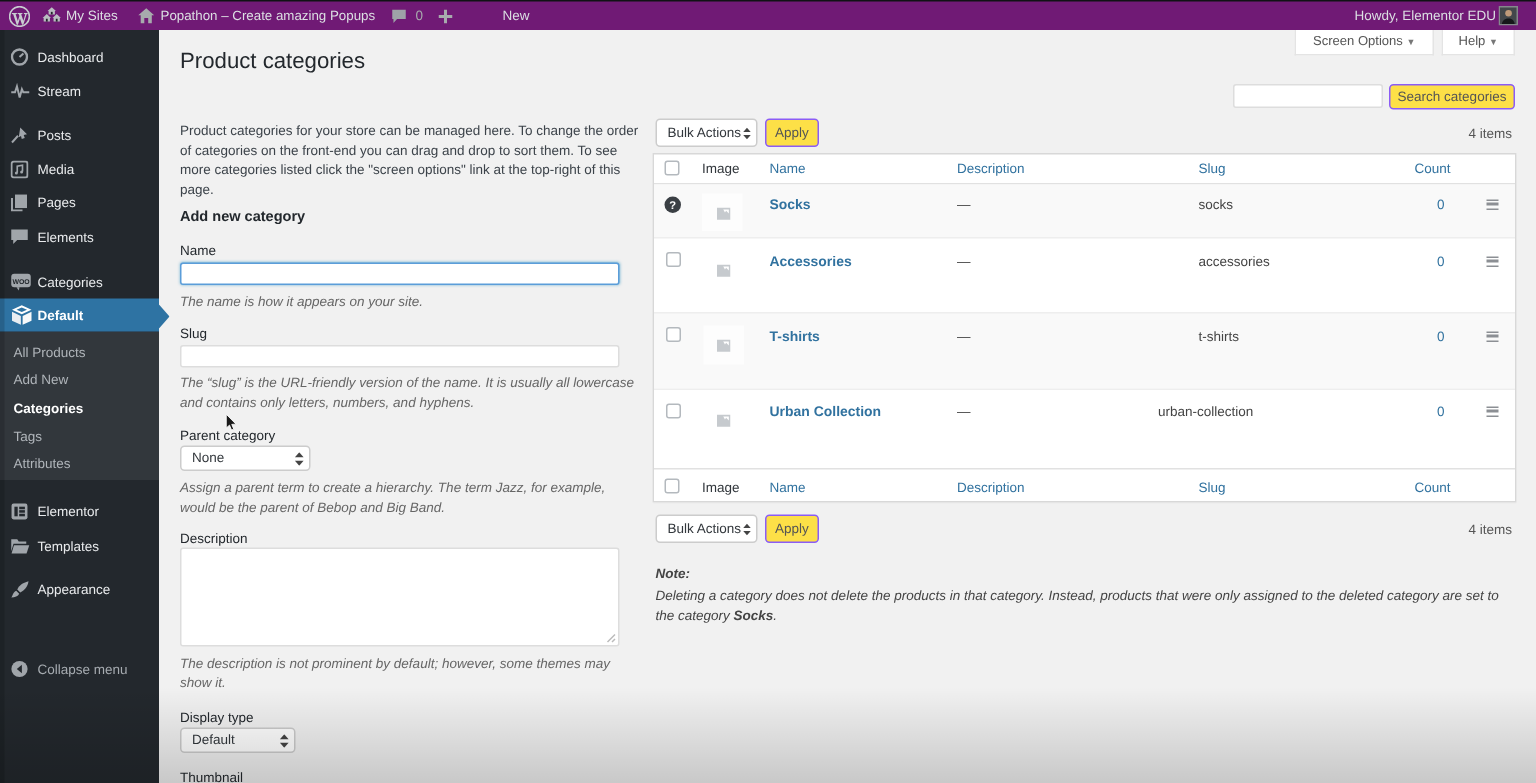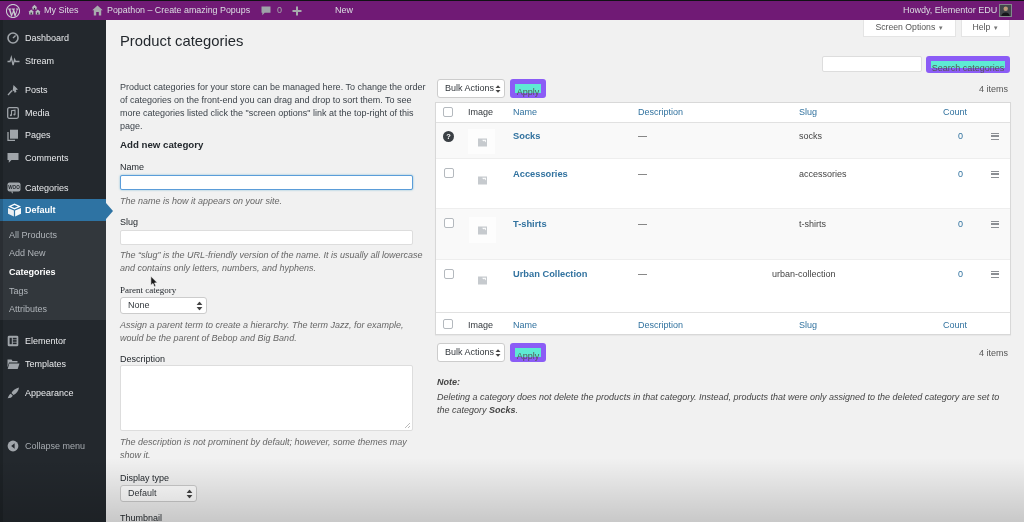--- a/index.html
+++ b/index.html
@@ -19,21 +19,21 @@
   .mi svg { position:absolute; left:7px; top:50%; transform:translateY(-50%); }
   .sub { position:absolute; left:9px; font-size:9px; color:#b0b5ba; white-space:nowrap; }
   #submenu-bg { left:0; width:106px; background:#32373c; }
 
   
   .txt { position:absolute; white-space:nowrap; color:#32373c; }
   .it { font-style:italic; color:#666; }
   .lbl8 { font-size:9px; color:#23282d; }
   .inp { position:absolute; background:#fff; border:1px solid #ddd; border-radius:2px; }
   .sel { position:absolute; background:#fff; border:1px solid #ccc; border-radius:3px; font-size:9px; color:#32373c; }
-  .btn { position:absolute; background:#5eead4; border:5px solid #8b5cf6; border-radius:3px; font-size:9px; color:#555; text-align:center; }
+  .btn { position:absolute; background:#fde047; border:1px solid #8b5cf6; border-radius:3px; font-size:9px; color:#555; text-align:center; }
   .blue { color:#31729f; }
   .updown { position:absolute; right:3px; top:50%; transform:translateY(-50%); }
   .cb { position:absolute; width:10px; height:10px; background:#fff; border:1px solid #b4b9be; border-radius:2px; }
   .pbox { position:absolute; width:27px; height:26px; background:#fdfdfd; }
   .burger { position:absolute; width:8px; height:6.5px; border-top:1.3px solid #8c8f94; border-bottom:1.3px solid #8c8f94; }
   .burger:after { content:""; position:absolute; left:0; top:1.45px; width:8px; height:1.3px; background:#8c8f94; }
 </style>
 </head>
 <body>
 <div id="stage">
@@ -45,21 +45,21 @@
   <div class="txt" style="left:120px; top:139px; font-size:9.7px; font-weight:bold; color:#23282d;">Add new category</div>
 
   <div class="txt lbl8" style="left:120px; top:162px;">Name</div>
   <div class="inp" style="left:120px; top:175px; width:293px; height:15px; border:1px solid #5b9dd9; box-shadow:0 0 2px rgba(30,140,190,.6);"></div>
   <div class="txt it" style="left:120px; top:196px; font-size:9px;">The name is how it appears on your site.</div>
 
   <div class="txt lbl8" style="left:120px; top:217px;">Slug</div>
   <div class="inp" style="left:120px; top:230px; width:293px; height:15px;"></div>
   <div class="txt it" style="left:120px; top:249px; font-size:9px; line-height:12.5px;">The “slug” is the URL-friendly version of the name. It is usually all lowercase<br>and contains only letters, numbers, and hyphens.</div>
 
-  <div class="txt lbl8" style="left:120px; top:285px;font-family:Liberation Serif, serif;">Parent category</div>
+  <div class="txt lbl8" style="left:120px; top:285px;">Parent category</div>
   <div class="sel" style="left:120px; top:297px; width:87px; height:17px; line-height:15px; padding-left:7px;">None
     <svg class="updown" width="7" height="9" viewBox="0 0 7 9">
         <path d="M3.5 0L6.4 3.4H0.6Z" fill="#444"></path>
         <path d="M3.5 9L6.4 5.6H0.6Z" fill="#444"></path>
       </svg>
   </div>
   <div class="txt it" style="left:120px; top:319px; font-size:9px; line-height:12.5px;">Assign a parent term to create a hierarchy. The term Jazz, for example,<br>would be the parent of Bebop and Big Band.</div>
 
   <div class="txt lbl8" style="left:120px; top:354px;">Description</div>
   <div class="inp" style="left:120px; top:365px; width:293px; height:66px; border-color:#ddd;">
@@ -265,21 +265,21 @@
       <svg width="12" height="12" viewBox="0 0 12 12">
           <rect x="3" y="0.7" width="8" height="9" fill="#a0a5aa"></rect>
           <path d="M1 3 v8.3 h7" stroke="#a0a5aa" stroke-width="1.3" fill="none"></path>
         </svg>
       <span class="lbl">Pages</span>
     </div>
     <div class="mi" style="top:127.5px;">
       <svg width="12" height="11" viewBox="0 0 12 11">
           <path d="M0.5 0.5 h11 v7 h-7 l-2.7 2.7 v-2.7 h-1.3 Z" fill="#a0a5aa"></path>
         </svg>
-      <span class="lbl">Comments</span>
+      <span class="lbl">Elements</span>
     </div>
     <div class="mi" style="top:158px;">
       <svg width="14" height="13" viewBox="0 0 14 13">
           <rect x="0.5" y="1" width="13" height="9" rx="2" fill="#a0a5aa"></rect>
           <path d="M4 10 l1.5 2.2 l0.5 -2.2" fill="#a0a5aa"></path>
           <text x="7" y="7.6" font-size="4.6" font-family="Liberation Sans" font-weight="bold" fill="#23282d" text-anchor="middle">WOO</text>
         </svg>
       <span class="lbl">Categories</span>
     </div>
     <div class="mi" style="top:180px;">

